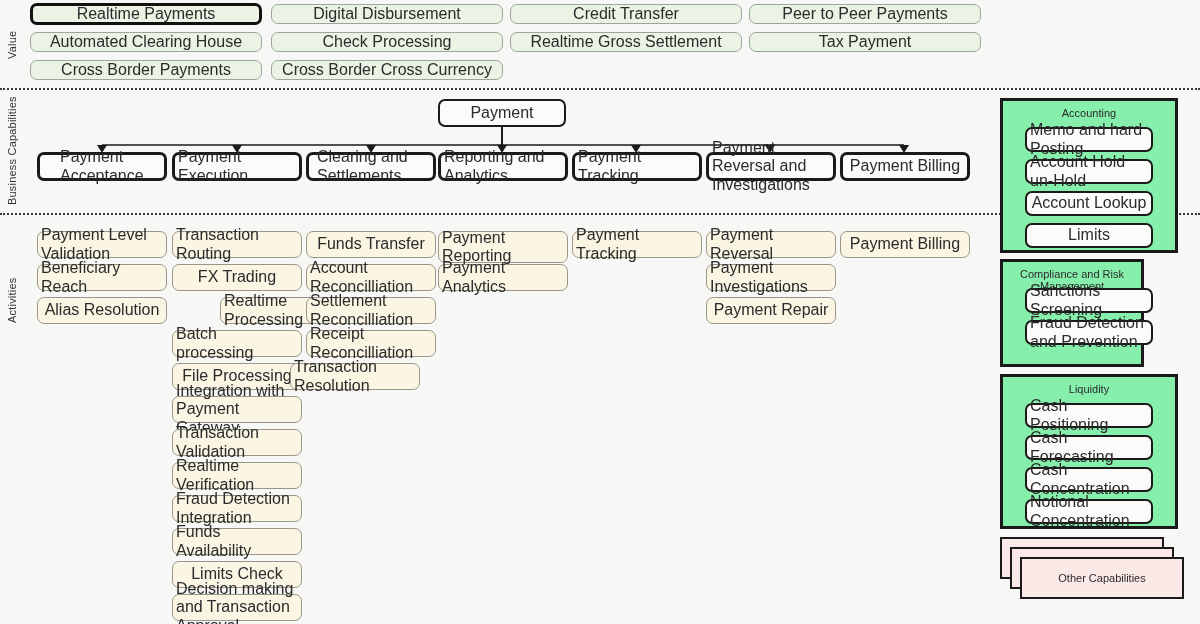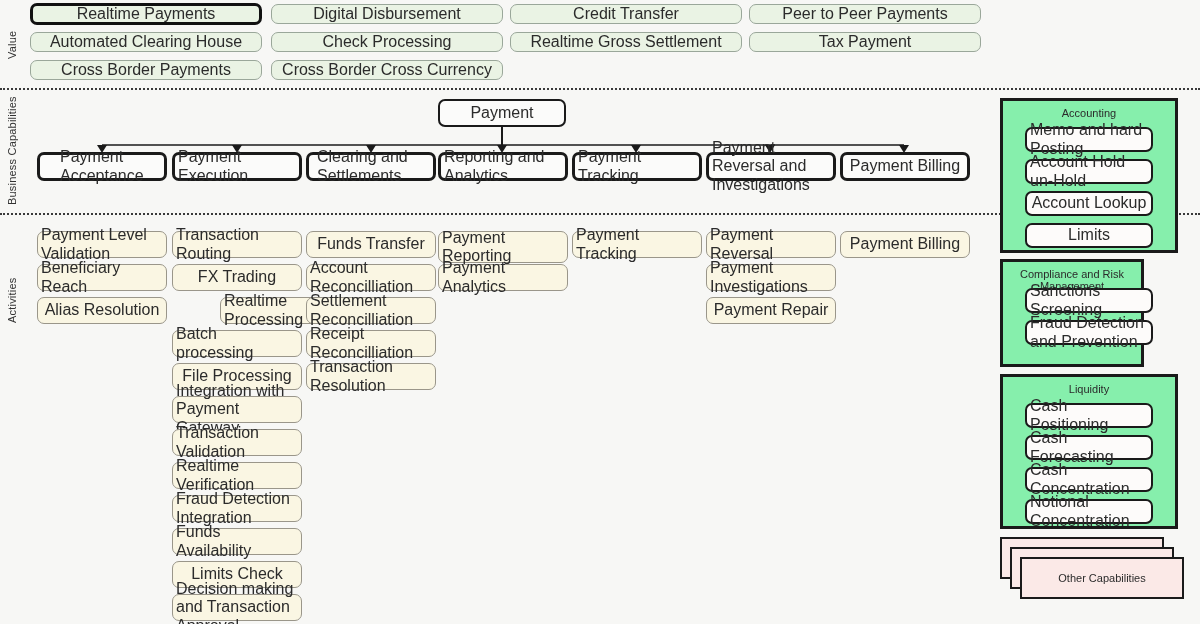--- a/index.html
+++ b/index.html
@@ -168,21 +168,21 @@
       <div class="box b-act" style="left:172px;top:429px;width:130px;height:27px;">Transaction Validation</div>
       <div class="box b-act" style="left:172px;top:462px;width:130px;height:27px;">Realtime Verification</div>
       <div class="box b-act" style="left:172px;top:495px;width:130px;height:27px;">Fraud Detection Integration</div>
       <div class="box b-act" style="left:172px;top:528px;width:130px;height:27px;">Funds Availability</div>
       <div class="box b-act" style="left:172px;top:561px;width:130px;height:27px;">Limits Check</div>
       <div class="box b-act" style="left:172px;top:594px;width:130px;height:27px;">Decision making and Transaction Approval</div>
       <div class="box b-act" style="left:306px;top:231px;width:130px;height:27px;">Funds Transfer</div>
       <div class="box b-act" style="left:306px;top:264px;width:130px;height:27px;">Account Reconcilliation</div>
       <div class="box b-act" style="left:306px;top:297px;width:130px;height:27px;">Settlement Reconcilliation</div>
       <div class="box b-act" style="left:306px;top:330px;width:130px;height:27px;">Receipt Reconcilliation</div>
-      <div class="box b-act" style="left:306px;top:363px;width:130px;height:27px;">Transaction Resolution</div>
+      <div class="box b-act" style="left:290px;top:363px;width:130px;height:27px;">Transaction Resolution</div>
       <div class="box b-act" style="left:438px;top:231px;width:130px;height:32px;">Payment Reporting</div>
       <div class="box b-act" style="left:438px;top:264px;width:130px;height:27px;">Payment Analytics</div>
       <div class="box b-act" style="left:572px;top:231px;width:130px;height:27px;">Payment Tracking</div>
       <div class="box b-act" style="left:706px;top:231px;width:130px;height:27px;">Payment Reversal</div>
       <div class="box b-act" style="left:706px;top:264px;width:130px;height:27px;">Payment Investigations</div>
       <div class="box b-act" style="left:706px;top:297px;width:130px;height:27px;">Payment Repair</div>
       <div class="box b-act" style="left:840px;top:231px;width:130px;height:27px;">Payment Billing</div>
     </div>
   <div id="side-panels">
       <div class="panel" style="left:1000px;top:98px;width:178px;height:155px;">

